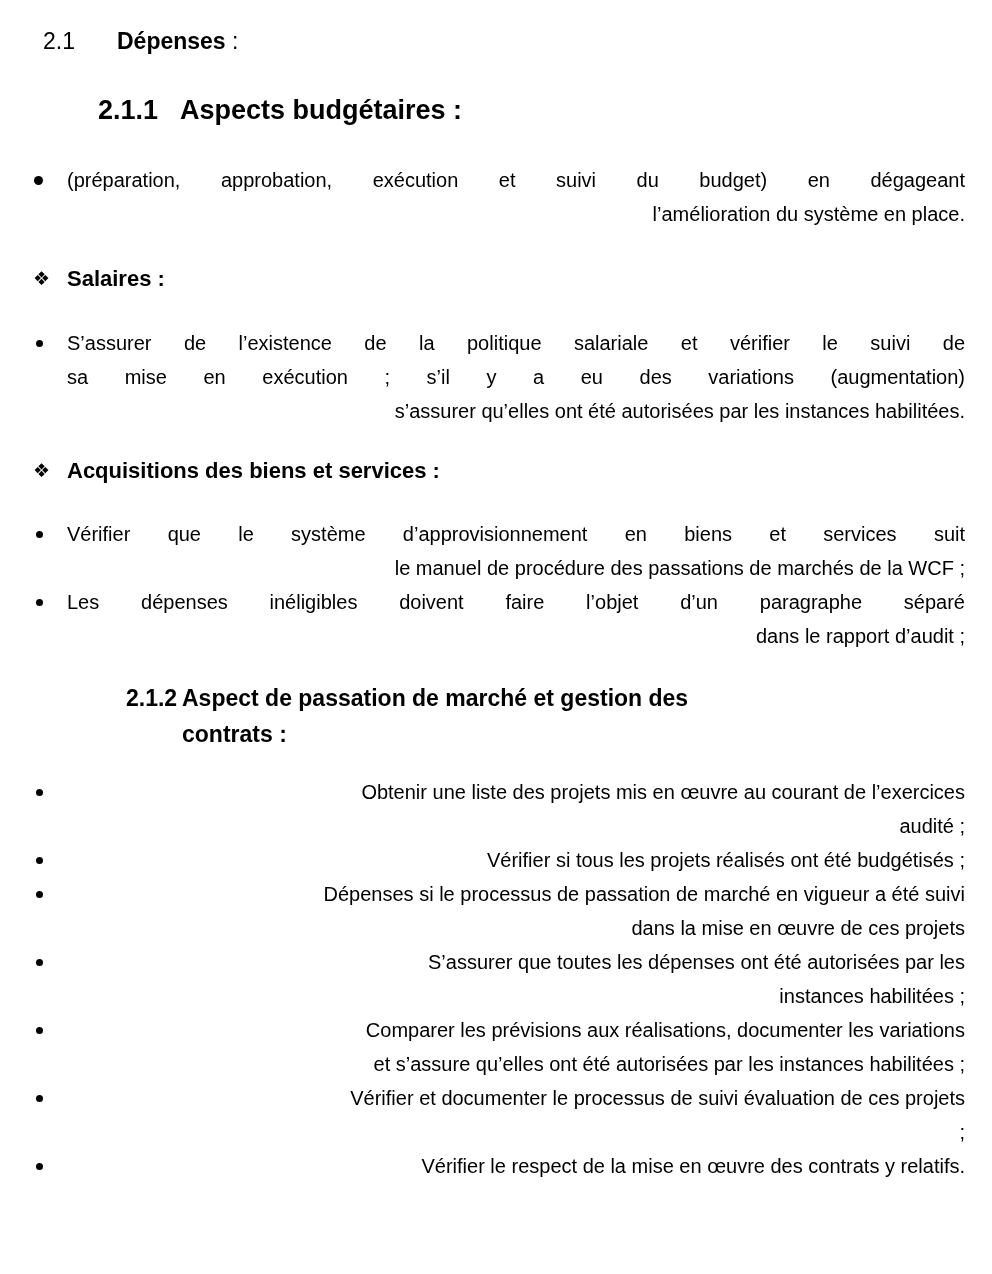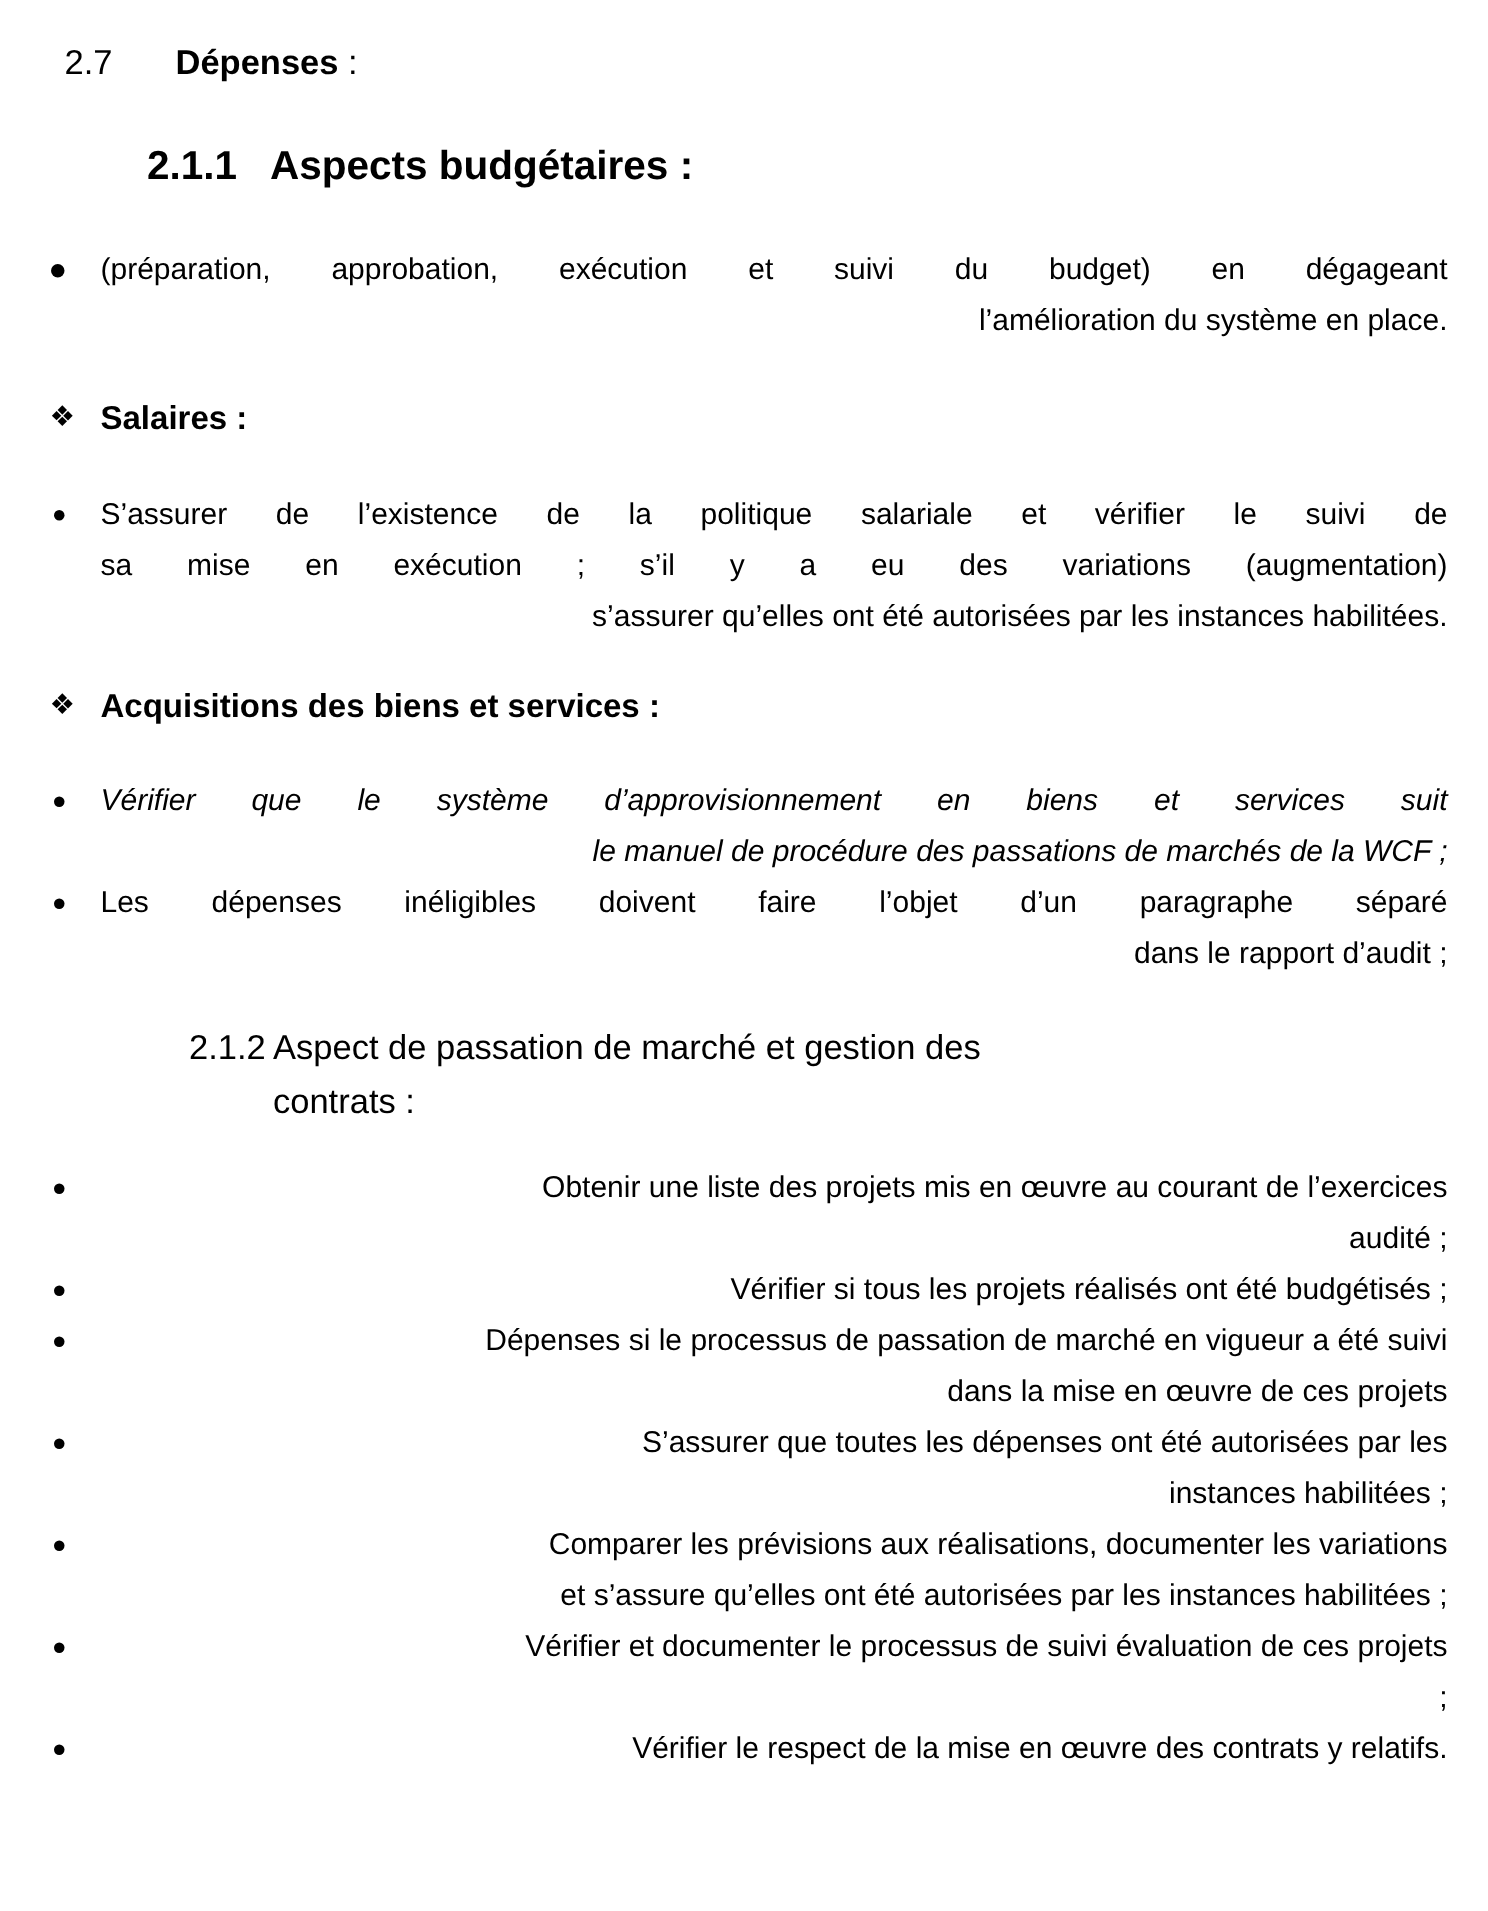--- a/index.html
+++ b/index.html
@@ -21,53 +21,53 @@
   .h1 { font-size: 23px; line-height: 30px; margin: 0 0 0 10px; white-space: nowrap; }
   .h1 .num { display: inline-block; width: 74px; font-weight: 400; }
   .h1 .ttl { font-weight: 700; }
   .h1 .col { font-weight: 400; }
 
   
   .h2 { font-size: 27px; font-weight: 700; line-height: 30px; margin: 39px 0 0 65px; white-space: nowrap; }
   .h2 .num { display: inline-block; width: 82px; }
 
   
-  .h3 { font-size: 23px; font-weight: 400; line-height: 36px; margin: 27px 0 0 93px; display: flex; }
+  .h3 { font-size: 23px; font-weight: 700; line-height: 36px; margin: 27px 0 0 93px; display: flex; }
   .h3 .num { flex: 0 0 56px; }
 
   
   .sub { font-size: 22px; font-weight: 700; line-height: 30px; display: flex; }
   .sub .dm { flex: 0 0 34px; font-size: 19px; line-height: 30px; }
   .sub.salaires { margin-top: 33px; }
   .sub.acquisitions { margin-top: 28px; }
 
   
   .bi { position: relative; padding-left: 34px; font-size: 20px; line-height: 34px; }
   .bi .dot {
     position: absolute; left: 3px; top: 14px;
     width: 7px; height: 7px; background: #000; border-radius: 50%;
   }
   .bi.big .dot { width: 9px; height: 9px; top: 13px; left: 1px; }
 
   .bi.p1 { margin-top: 38px; }
   .bi.psal { margin-top: 32px; }
-  .bi.pacq1 { margin-top: 31px; font-style: italic; }
+  .bi.pacq1 { margin-top: 31px; }
   .list-marche { margin-top: 23px; }
 
   
   .jl { text-align: justify; text-align-last: justify; }
   .nl { text-align: right; }
 </style>
 </head>
 <body>
 
 <div class="page">
 
   <div class="h1">
-    <span class="num">2.7</span><span class="ttl">Dépenses</span>
+    <span class="num">2.1</span><span class="ttl">Dépenses</span>
     <span class="col">:</span>
   </div>
 
   <div class="h2">
     <span class="num">2.1.1</span><span>Aspects budgétaires :</span>
   </div>
 
   <div class="bi big p1">
     <span class="dot"></span>
     <div class="jl">(préparation, approbation, exécution et suivi du budget) en dégageant</div>

